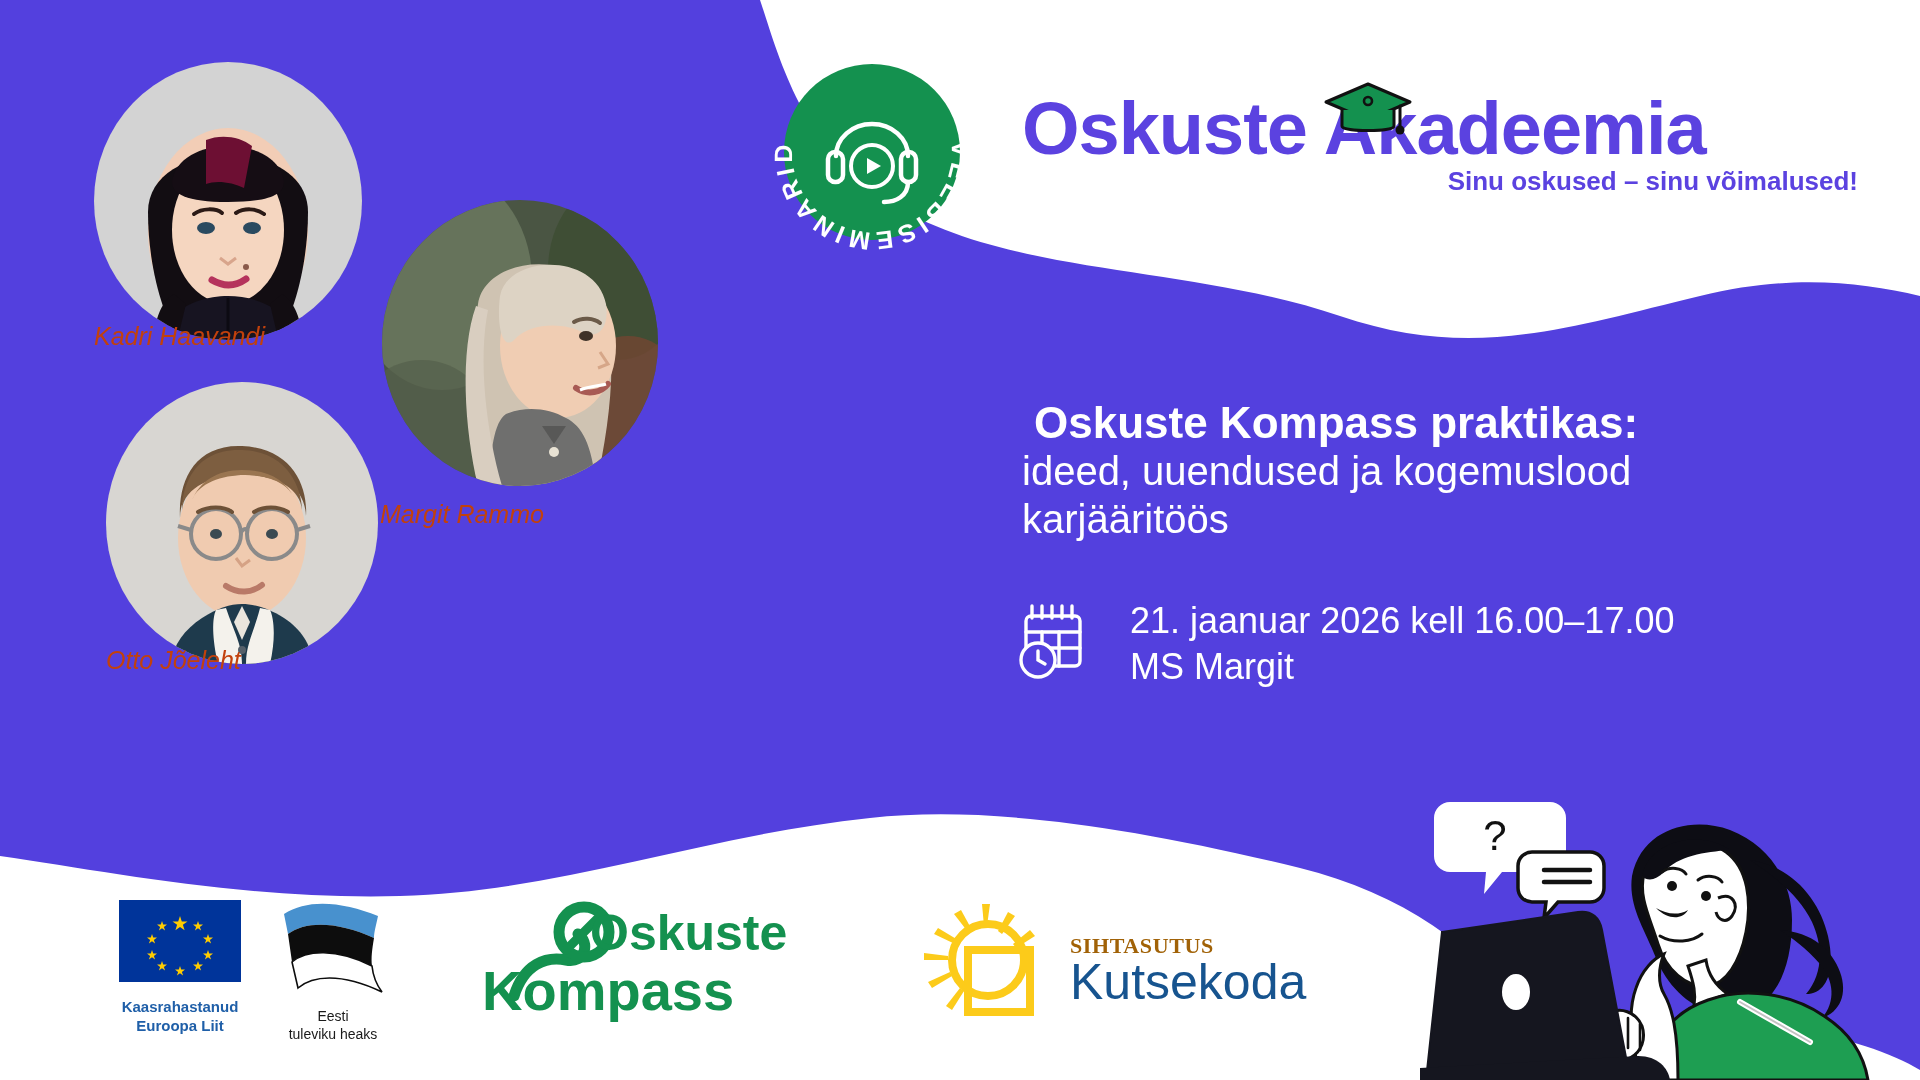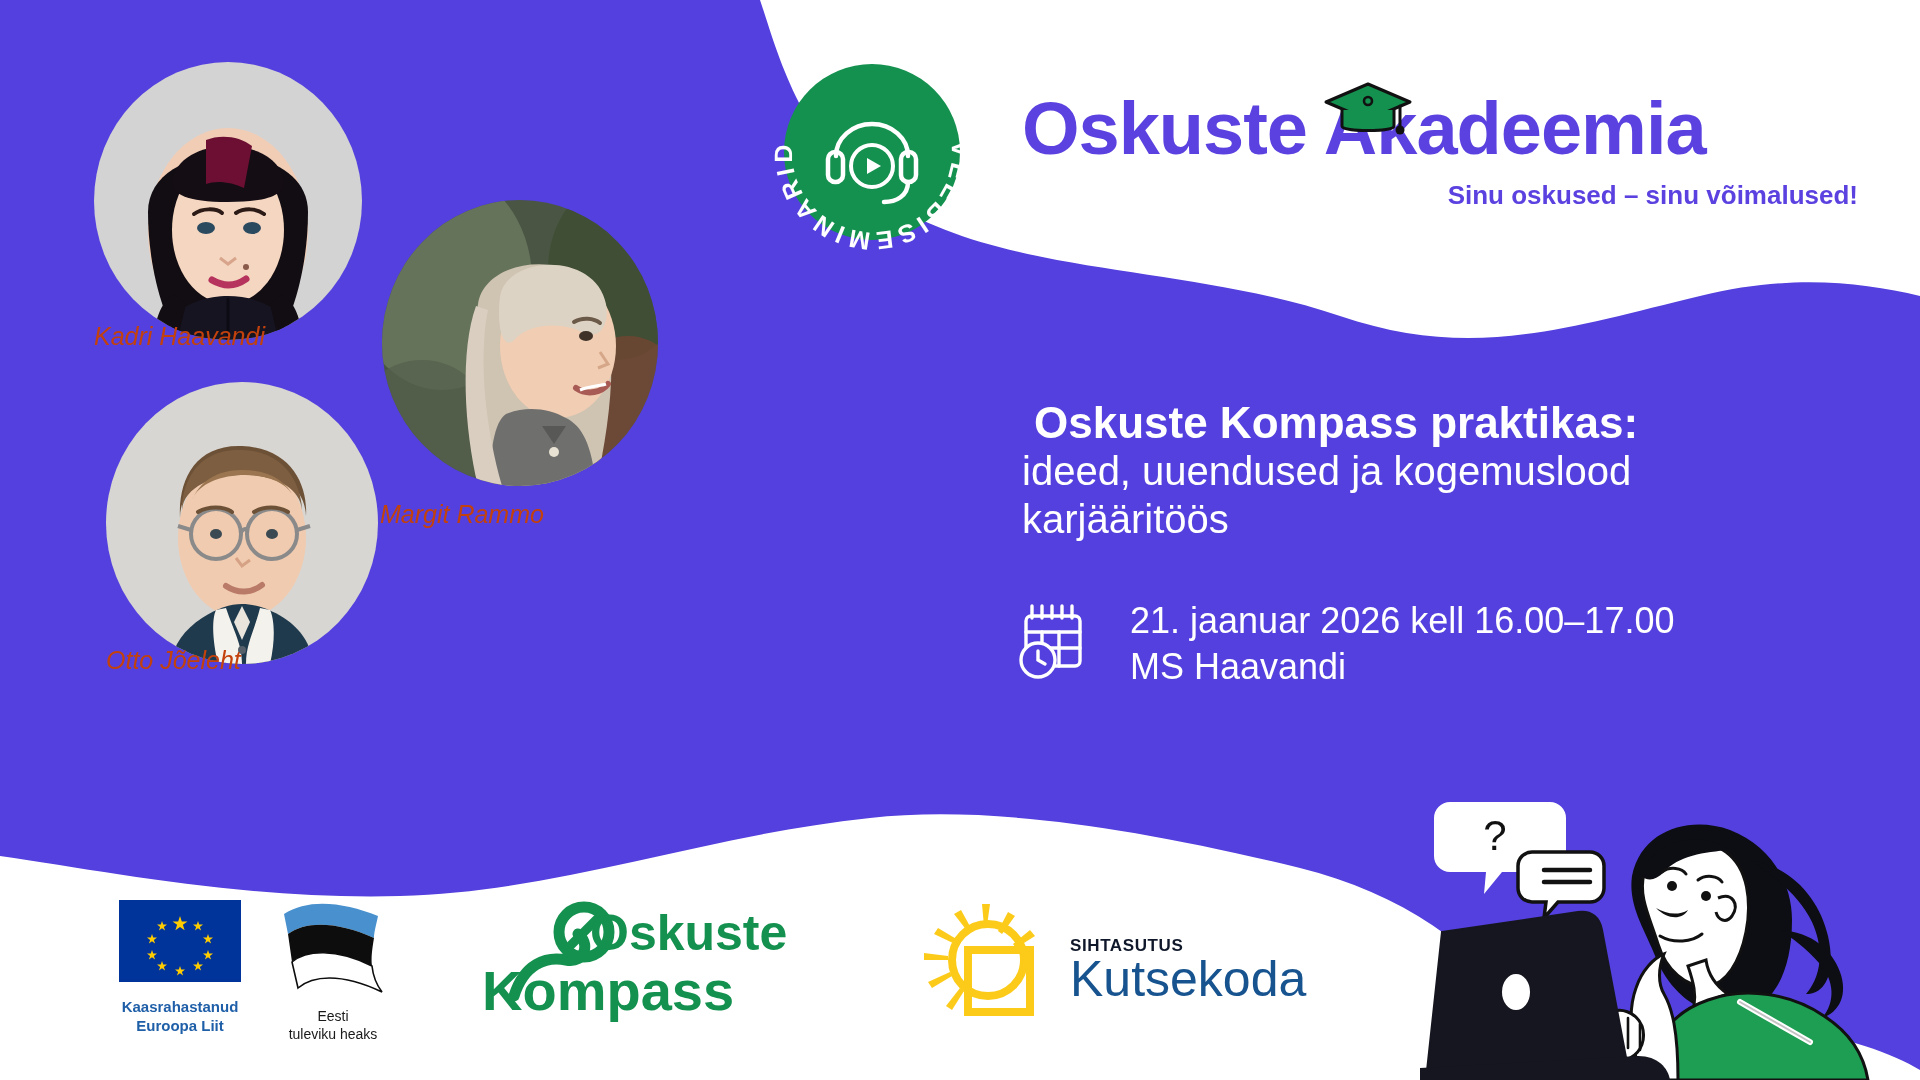--- a/index.html
+++ b/index.html
@@ -10,21 +10,21 @@
   .bg-wave{position:absolute;left:0;top:0;width:1920px;height:1080px;}
 
   
   .badge{position:absolute;left:768px;top:48px;width:208px;height:208px;}
   .badge svg{width:100%;height:100%;display:block;}
 
   
   .brand{position:absolute;left:1022px;top:92px;width:840px;}
   .brand-title{font-size:74px;font-weight:bold;color:#5B42E0;letter-spacing:-1px;line-height:1;white-space:nowrap;}
   .cap{position:absolute;left:300px;top:-12px;width:92px;height:62px;}
-  .brand-sub{margin-top:14px;text-align:right;font-size:26px;font-weight:bold;color:#5B42E0;white-space:nowrap;padding-right:4px;}
+  .brand-sub{text-align:right;font-size:26px;font-weight:bold;color:#5B42E0;white-space:nowrap;padding-right:4px;}
 
   
   .photo{position:absolute;border-radius:50%;overflow:hidden;}
   .photo svg{display:block;width:100%;height:100%;}
   .p-kadri{left:94px;top:62px;width:268px;height:278px;}
   .p-margit{left:382px;top:200px;width:276px;height:286px;}
   .p-otto{left:106px;top:382px;width:272px;height:282px;}
 
   .pname{position:absolute;color:#c2410c;font-size:25px;text-align:left;white-space:nowrap;font-style:italic;}
   .n-kadri{left:94px;top:322px;width:268px;}
@@ -49,21 +49,21 @@
   .ee-logo{position:absolute;left:268px;top:900px;width:130px;text-align:center;}
   .ee-wave{width:110px;height:100px;margin:0 auto;}
   .ee-cap{margin-top:4px;font-size:14px;color:#1a1a1a;line-height:1.25;}
 
   .ok-logo{position:absolute;left:462px;top:898px;width:330px;height:130px;}
   .ok-logo svg{width:100%;height:100%;display:block;}
 
   .kk-logo{position:absolute;left:920px;top:900px;width:390px;height:128px;display:flex;align-items:center;gap:10px;}
   .kk-mark{width:140px;height:124px;flex:0 0 auto;}
   .kk-words{padding-top:12px;}
-  .kk-small{font-size:17px;font-weight:bold;color:#0f172a;letter-spacing:.6px;}
+  .kk-small{font-size:22px;font-weight:bold;color:#a16207;letter-spacing:.6px;font-family:Liberation Serif, serif;}
   .kk-big{font-size:50px;font-weight:400;color:#17548F;line-height:1;margin-top:-2px;}
 
   
   .illus{position:absolute;left:1420px;top:780px;width:500px;height:300px;}
   .illus svg{width:100%;height:100%;display:block;}
 </style>
 </head>
 <body>
 
 <div class="canvas">
@@ -209,21 +209,21 @@
         <path d="M14,4 L14,16 M24,4 L24,16 M34,4 L34,16 M44,4 L44,16 M54,4 L54,16"></path>
         <rect x="8" y="14" width="54" height="50" rx="5"></rect>
         <path d="M8,30 L62,30"></path>
         <path d="M24,30 L24,64 M41,30 L41,64 M8,46 L62,46"></path>
         <circle cx="20" cy="58" r="17" stroke-width="3.4" fill="#5340DE"></circle>
         <path d="M20,49 L20,58 L27,62"></path>
       </g>
     </svg>
     <div class="when-text">
       <div>21. jaanuar 2026 kell 16.00–17.00</div>
-      <div>MS Haavandi</div>
+      <div>MS Margit</div>
     </div>
   </div>
 
   <div class="eu-logo">
     <div class="eu-flag">
       <svg viewBox="0 0 122 82">
         <g fill="#FFCC00">
           <polygon points="61,16 62.8,21.4 68.5,21.4 63.9,24.8 65.6,30.2 61,26.9 56.4,30.2 58.1,24.8 53.5,21.4 59.2,21.4"></polygon>
           <polygon points="43,21 44.2,24.6 48,24.6 44.9,26.9 46.1,30.5 43,28.3 39.9,30.5 41.1,26.9 38,24.6 41.8,24.6"></polygon>
           <polygon points="79,21 80.2,24.6 84,24.6 80.9,26.9 82.1,30.5 79,28.3 75.9,30.5 77.1,26.9 74,24.6 77.8,24.6"></polygon>

